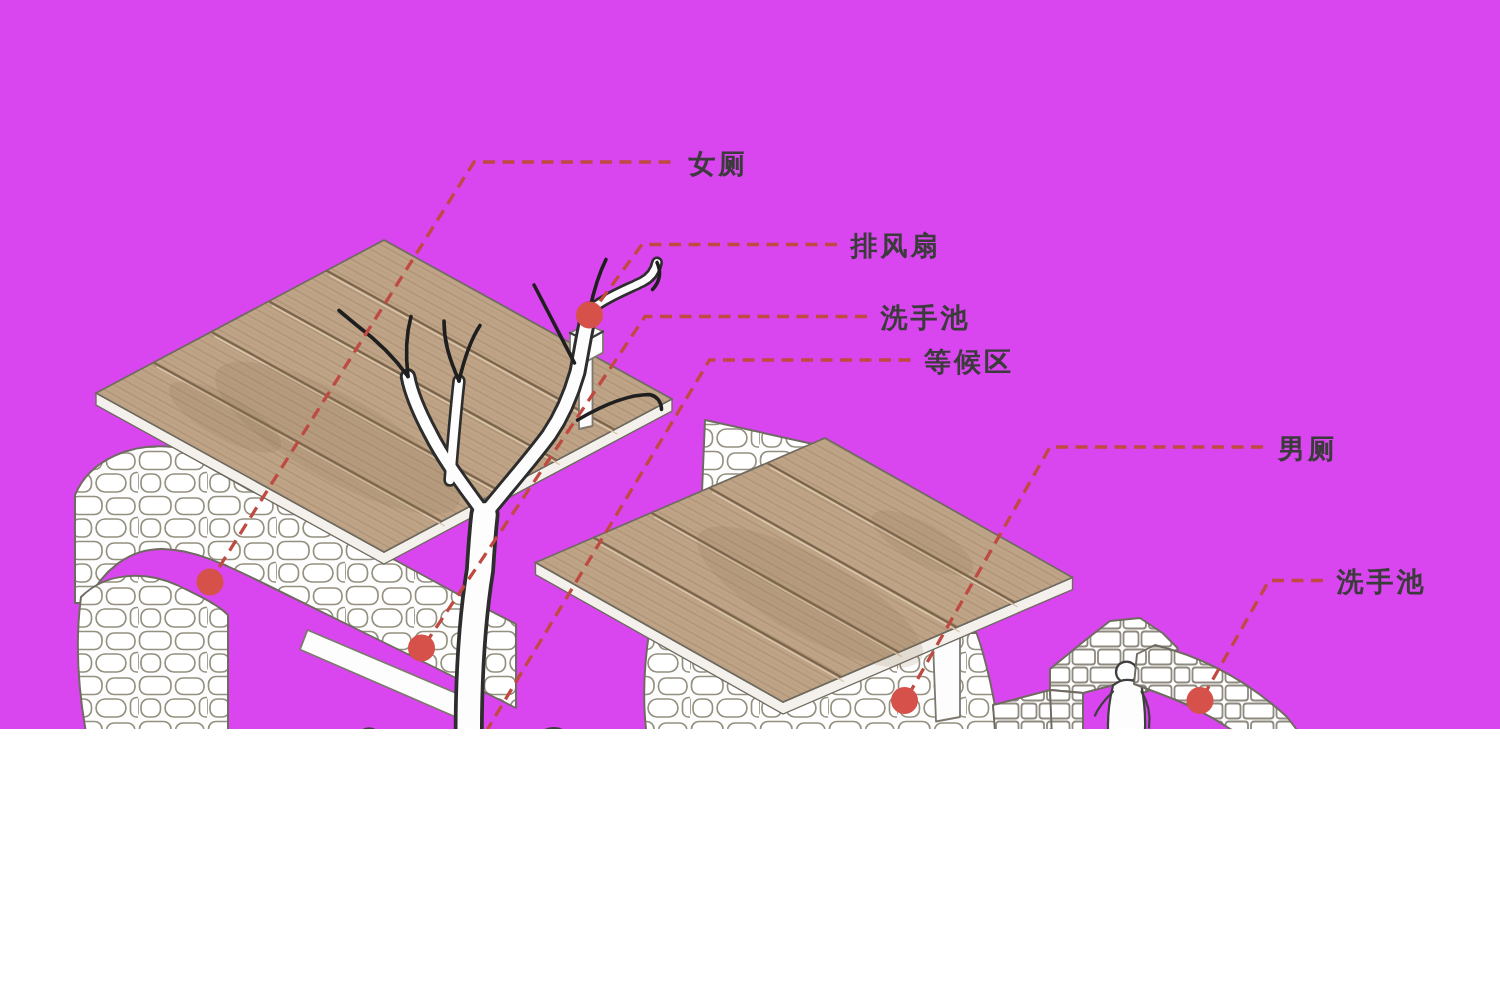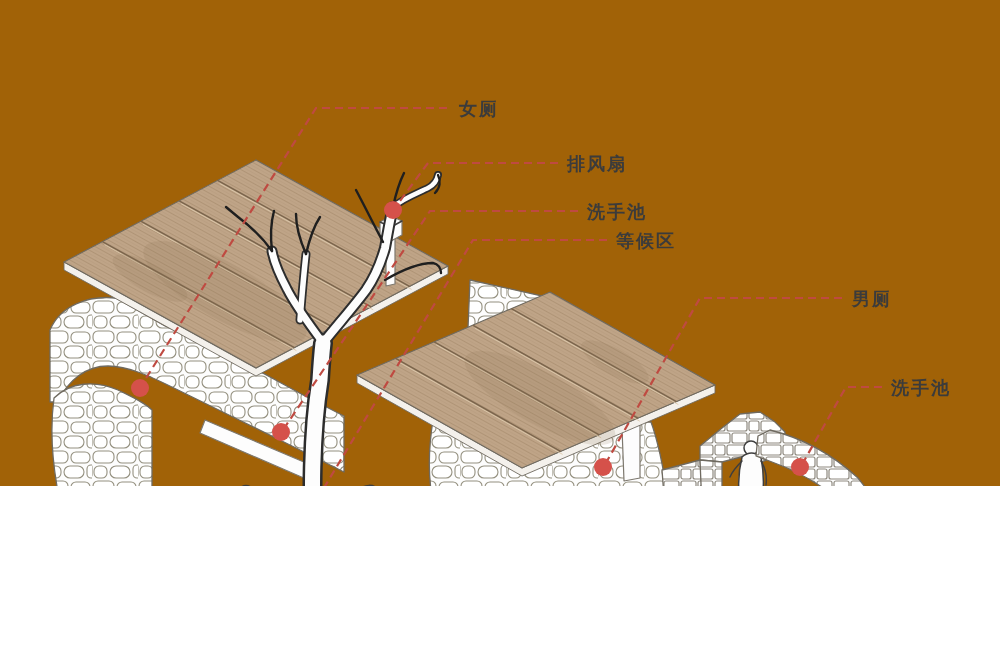--- a/index.html
+++ b/index.html
@@ -1,19 +1,19 @@
 <!DOCTYPE html>
 <html style="--accent-red: #bf4a41; --dot-red: #d5514a; --text: #3b3b3b; --wood: #bfa487; --wood-dark: #8a7158; --stone-line: #94907f;"><head>
 <meta charset="utf-8">
 <style>
   :root{
     --accent-red:#bf4a41; --dot-red:#d5514a; --text:#3b3b3b;
   }
   html,body{margin:0;padding:0;background:#ffffff;}
-  .stage{width:1000px;height:486px;position:relative;background:#a16207;overflow:hidden;
+  .stage{width:1000px;height:486px;position:relative;background:#d946ef;overflow:hidden;
          font-family:Liberation Mono, monospace;}
   svg{display:block;}
   .wallpath{fill:url(#stone);stroke:#6f6a60;stroke-width:1.3;stroke-linejoin:round;}
   .wallpathB{fill:url(#stoneB);stroke:#6f6a60;stroke-width:1.3;stroke-linejoin:round;}
   .slab{fill:#fdfdfd;stroke:#7d786e;stroke-width:1.2;stroke-linejoin:round;}
   .sep{stroke:#7b654c;stroke-width:1.5;}
   .sepLight{stroke:#dcc9ad;stroke-width:0.9;}
   .fascia{fill:#f4f1ec;stroke:#6f6a60;stroke-width:0.9;}
   .tone{fill:#8b6d50;opacity:0.16;}
   .bo{stroke:#2d2d2d;fill:none;stroke-linecap:round;}

